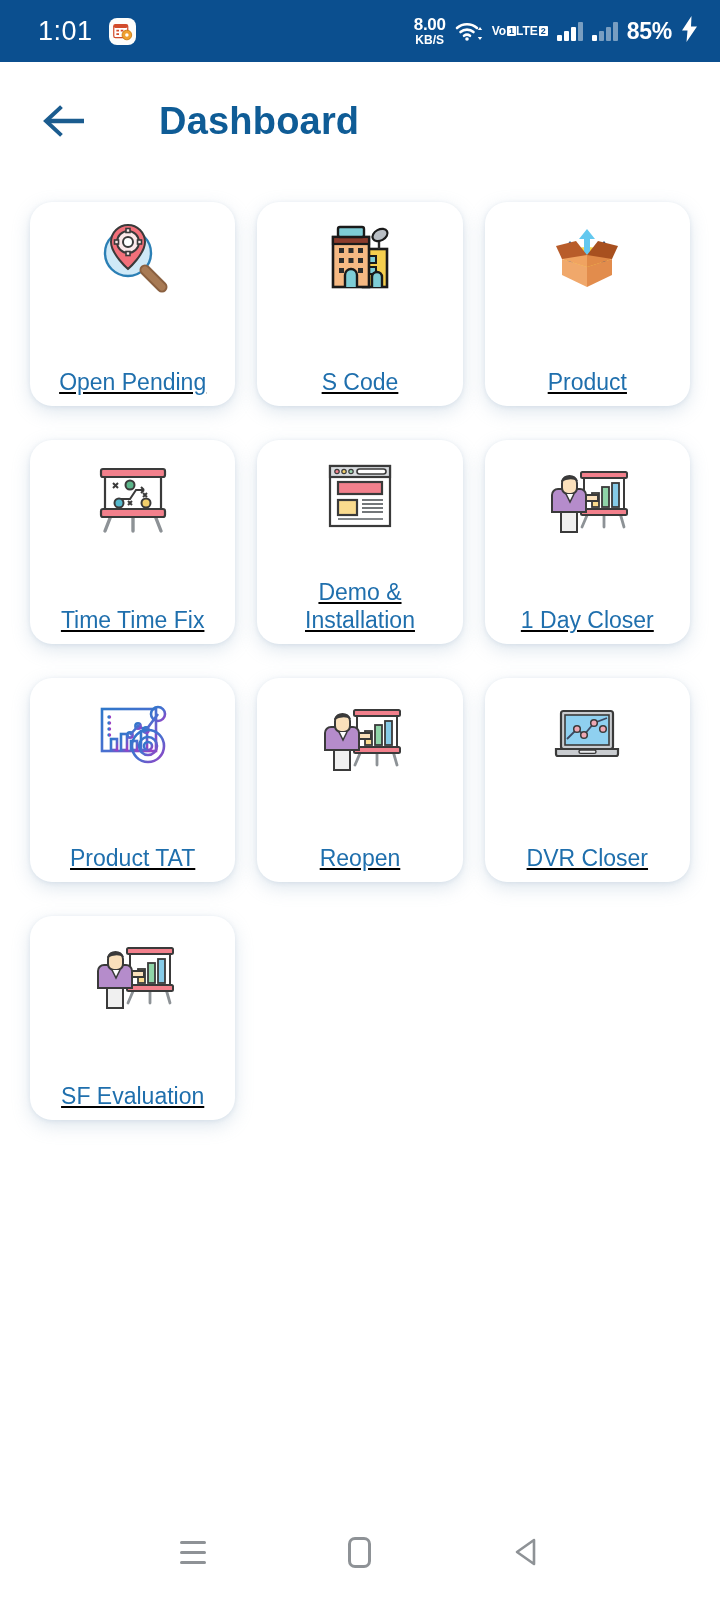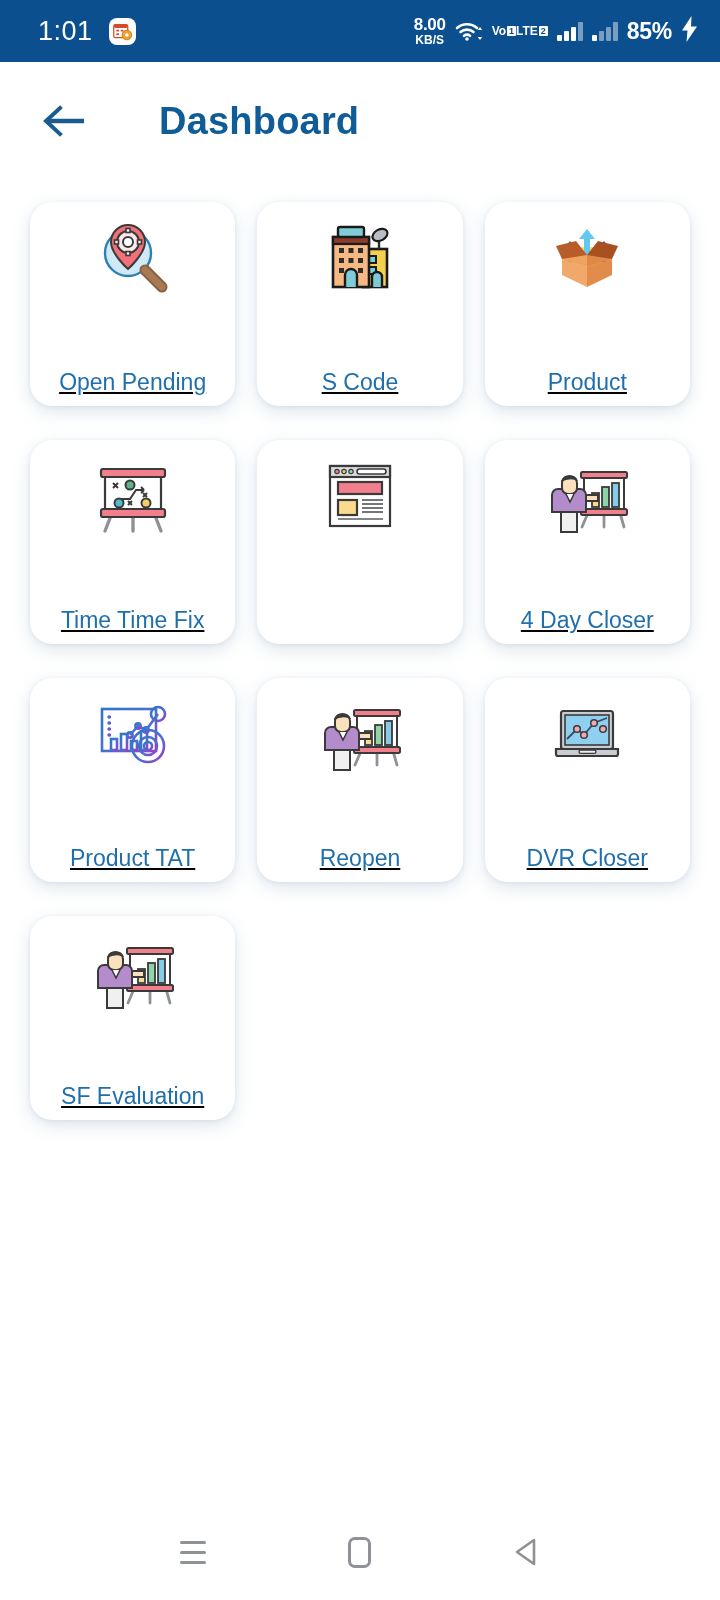--- a/index.html
+++ b/index.html
@@ -387,20 +387,21 @@
         <rect x="21" y="47" width="19" height="15" fill="#fadb8e" stroke="#3a3a3a" stroke-width="2.2"></rect>
         <g stroke="#5a5f63" stroke-width="1.7">
           <line x1="45" y1="47" x2="66" y2="47"></line>
           <line x1="45" y1="51" x2="66" y2="51"></line>
           <line x1="45" y1="55" x2="66" y2="55"></line>
           <line x1="45" y1="59" x2="66" y2="59"></line>
           <line x1="21" y1="66" x2="66" y2="66"></line>
         </g>
       </svg>
     </div>
+    <div class="card-label">Demo &amp; Installation</div>
   </div>
 
   <div class="card">
     <div class="card-icon">
       <svg width="86" height="86" viewBox="0 0 86 86">
         <g stroke="#8d9296" stroke-width="2.8" stroke-linecap="round">
           <line x1="44" y1="60" x2="38" y2="74"></line>
           <line x1="60" y1="60" x2="60" y2="74"></line>
           <line x1="76" y1="60" x2="80" y2="74"></line>
         </g>
@@ -411,21 +412,21 @@
         <rect x="58" y="34" width="7" height="20" fill="#8fd4a8" stroke="#3a3a3a" stroke-width="1.8"></rect>
         <rect x="68" y="30" width="7" height="24" fill="#86cbe8" stroke="#3a3a3a" stroke-width="1.8"></rect>
         <rect x="17" y="55" width="16" height="24" fill="#f0f0f0" stroke="#3a3a3a" stroke-width="2"></rect>
         <path d="M14 36 h22 a6 6 0 0 1 6 6 v17 H8 V42 a6 6 0 0 1 6 -6z" fill="#b58ccb" stroke="#3a3a3a" stroke-width="2"></path>
         <path d="M42 42 h12 v6 H42z" fill="#fae0bb" stroke="#3a3a3a" stroke-width="2"></path>
         <rect x="18" y="24" width="15" height="17" rx="6" fill="#fae0bb" stroke="#3a3a3a" stroke-width="2"></rect>
         <path d="M17 28 a9 9 0 0 1 17 0 q-8 -4 -17 1z" fill="#3a3a3a"></path>
         <path d="M22 41 l4 8 l4 -8" fill="#ffffff" stroke="#3a3a3a" stroke-width="1.6"></path>
       </svg>
     </div>
-    <div class="card-label">4 Day Closer</div>
+    <div class="card-label">1 Day Closer</div>
   </div>
 
   <div class="card">
     <div class="card-icon">
       <svg width="86" height="86" viewBox="0 0 86 86">
         <defs>
           <linearGradient id="gradTat" x1="0" y1="0" x2="1" y2="1">
             <stop offset="0%" stop-color="#2e77c9"></stop>
             <stop offset="55%" stop-color="#4a6fd0"></stop>
             <stop offset="100%" stop-color="#9a3fc4"></stop>

